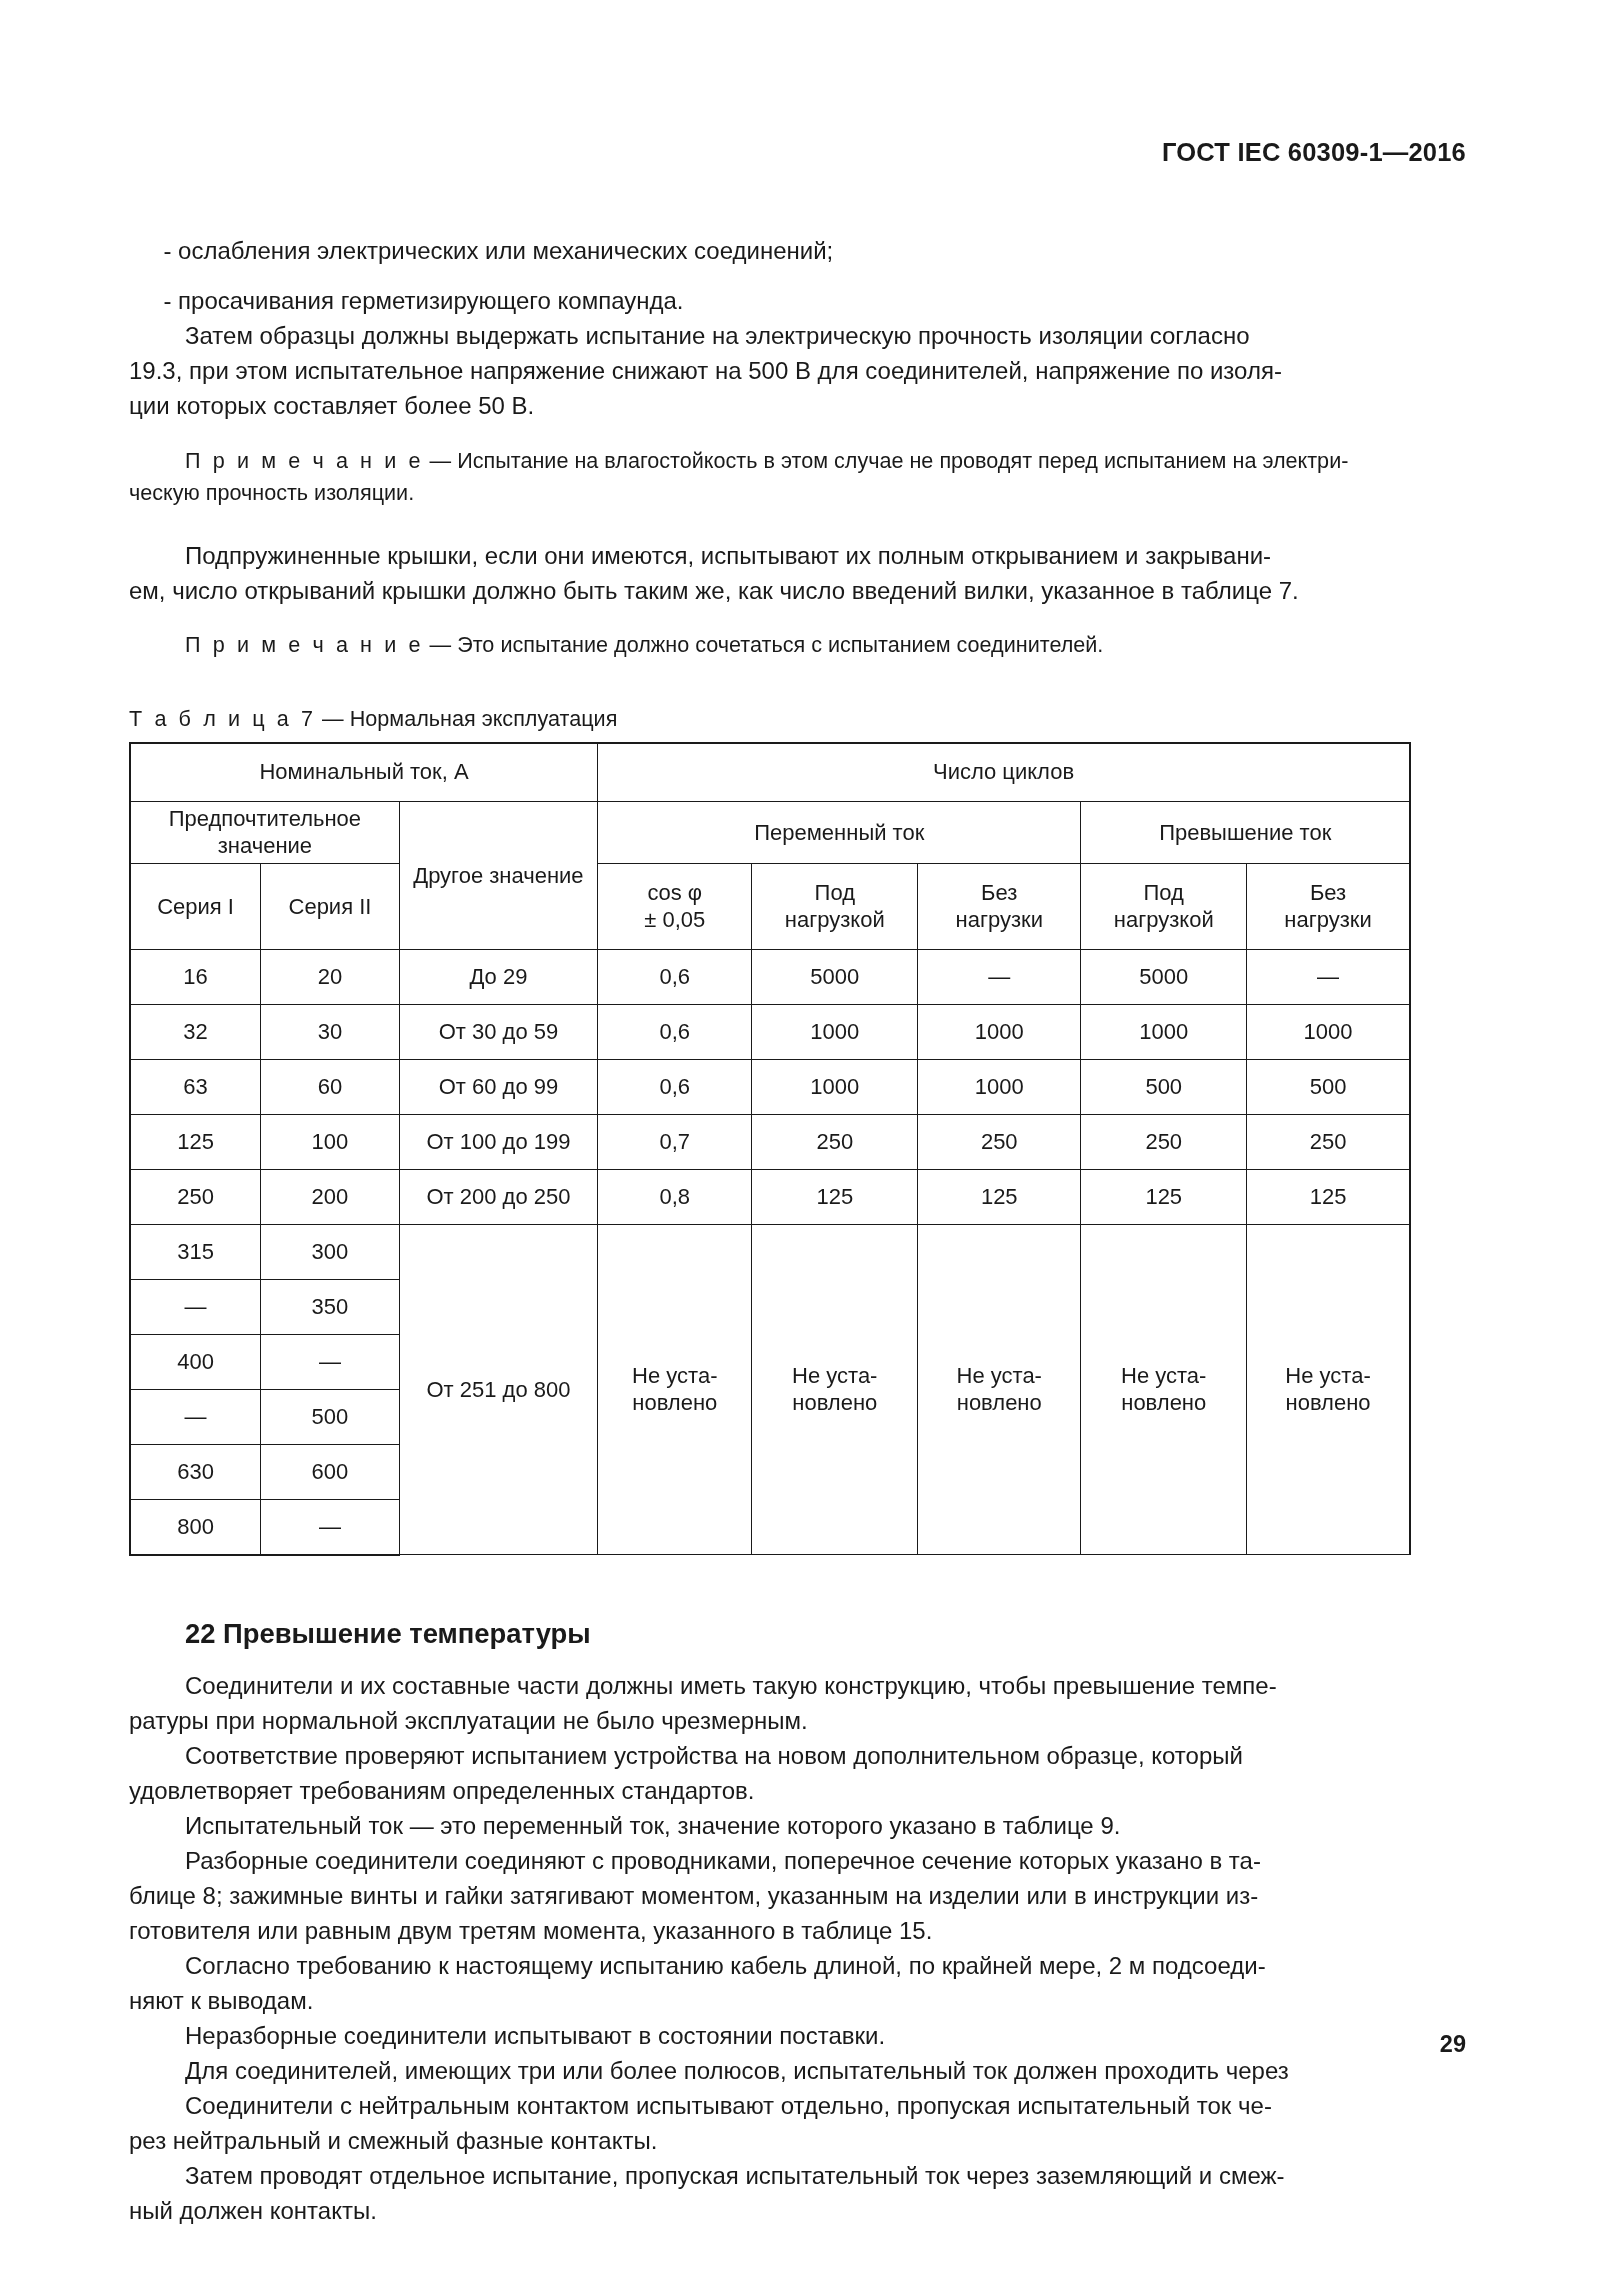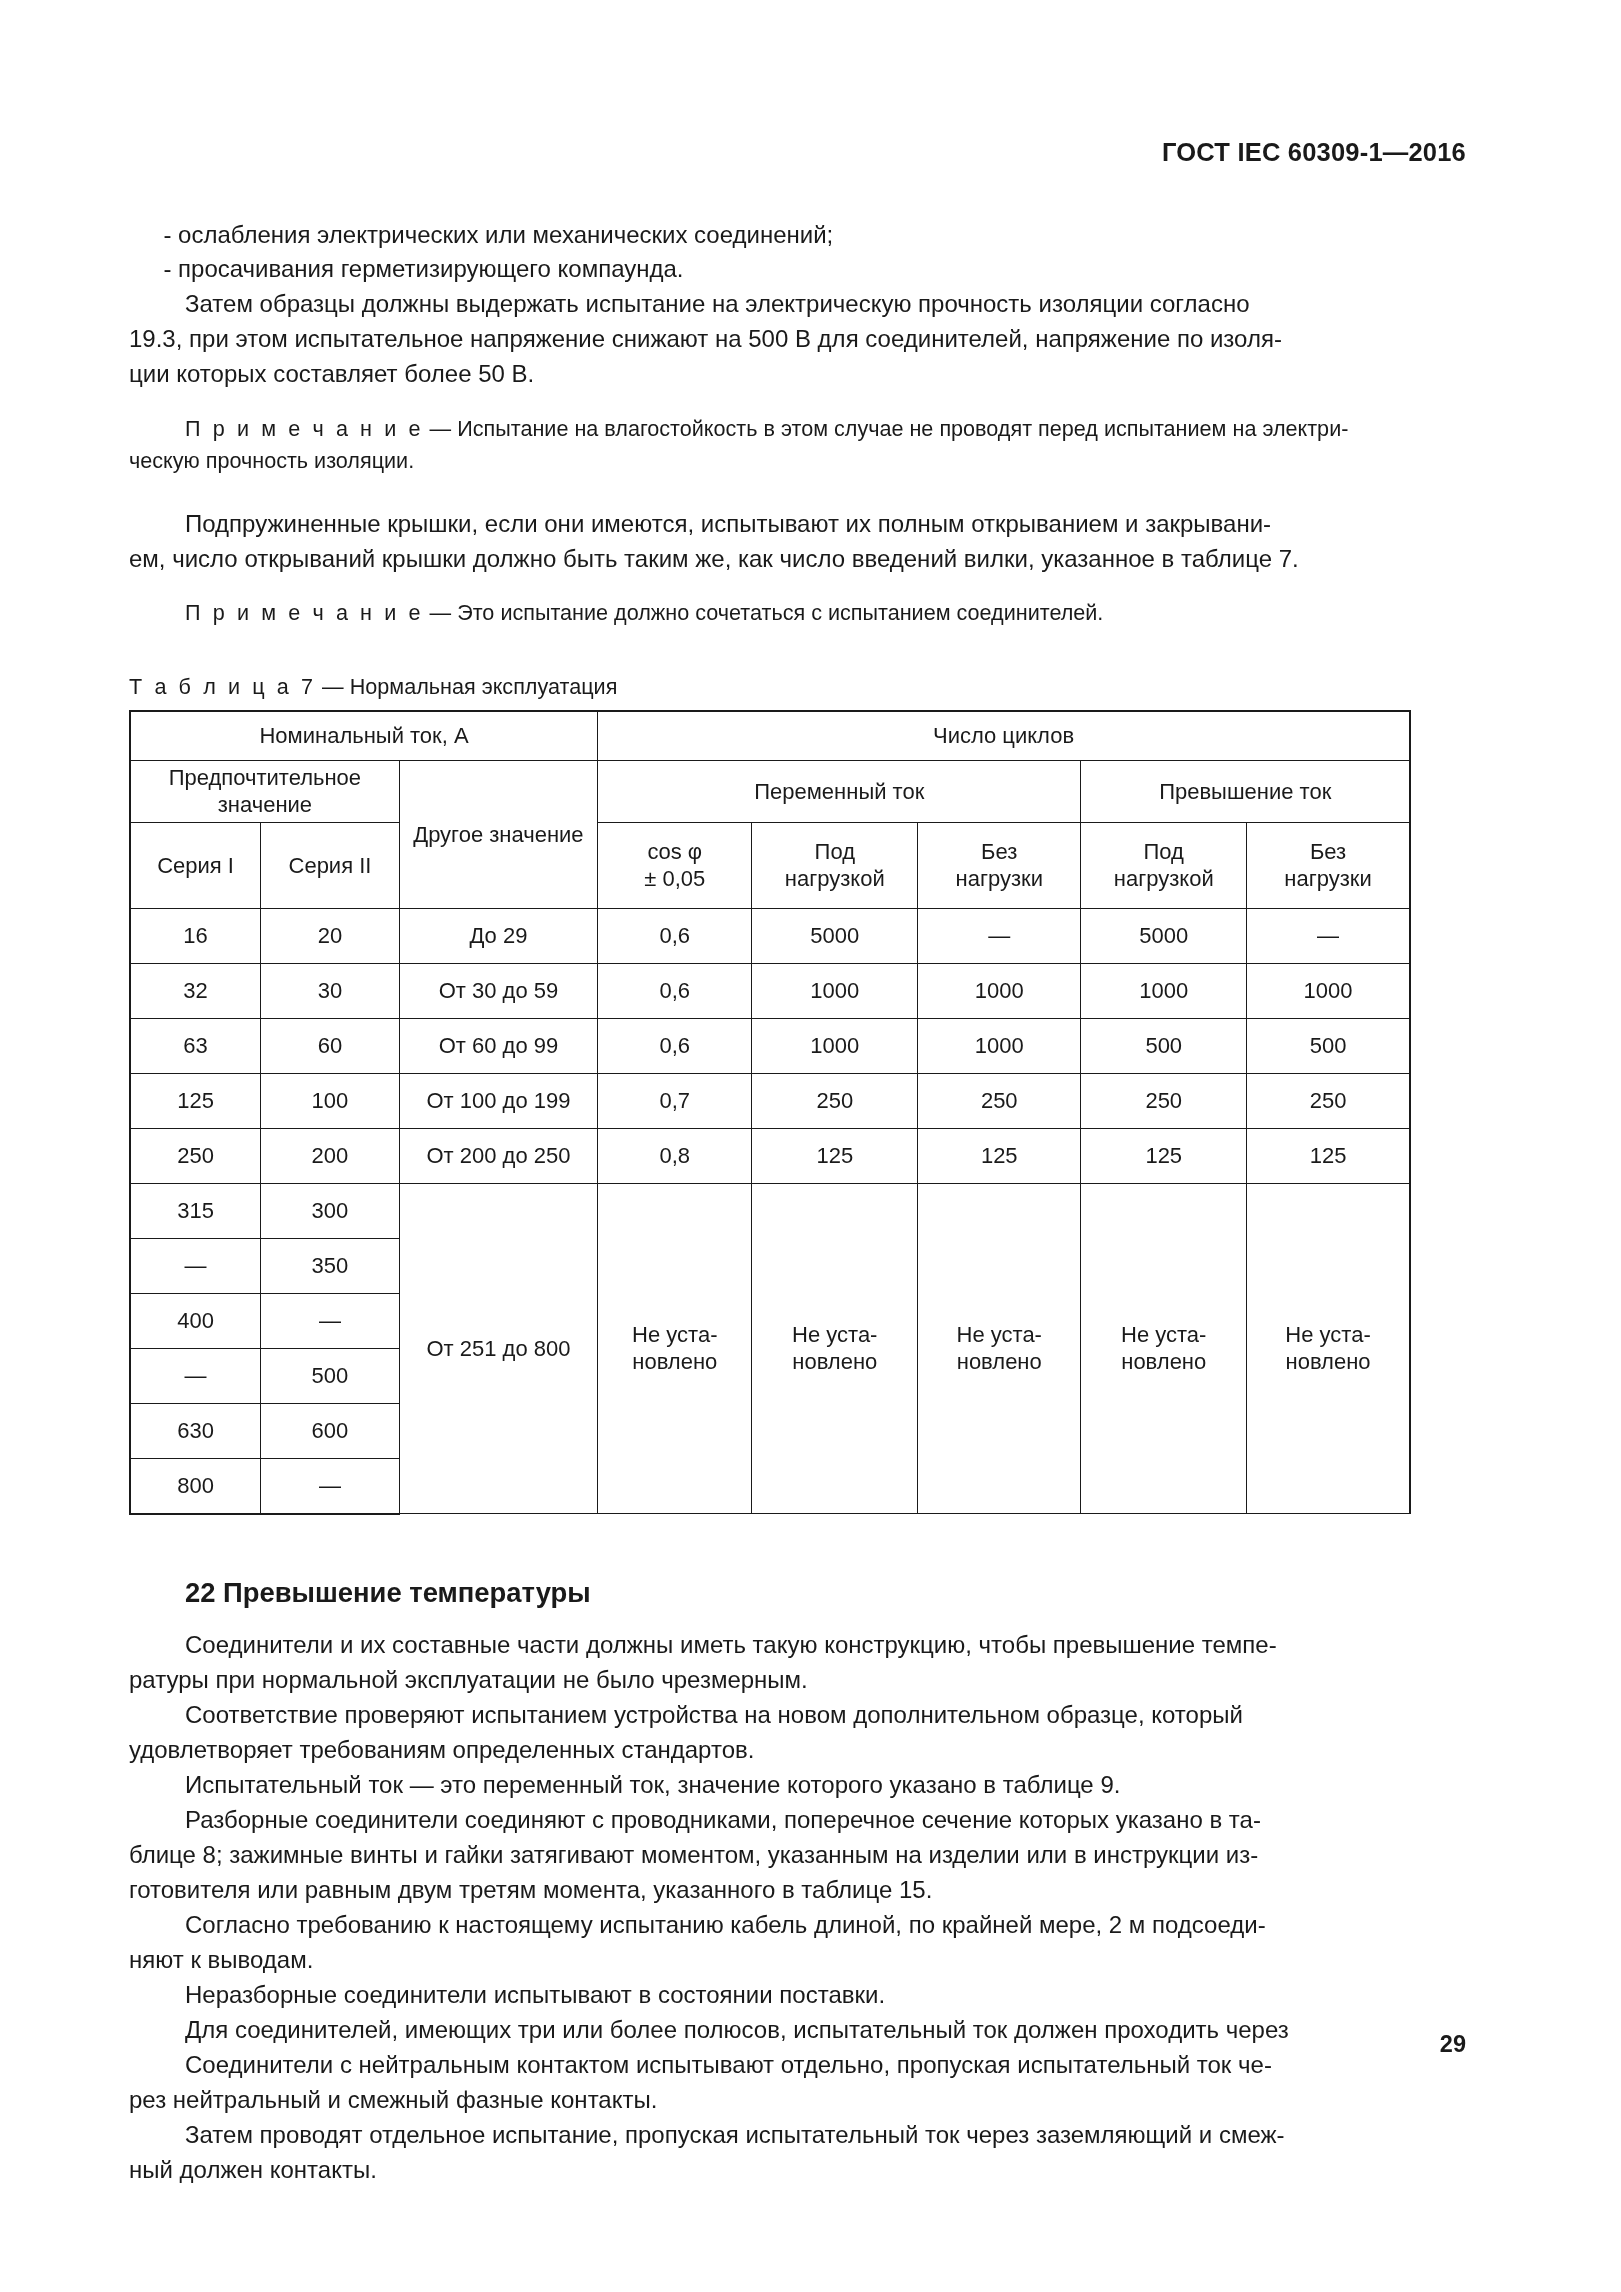--- a/index.html
+++ b/index.html
@@ -30,21 +30,21 @@
   
   .content{
     position:absolute;
     left:119px;
     top:218px;
     width:1282px;
   }
   .dash-item{
     font-size:24px;
     line-height:34px;
-    margin:0 0 0 0;
+    margin:16px 0 0 0;
     padding-left:56px;
     text-indent:-21.6px;
     white-space:nowrap;
   }
   p.body{
     font-size:24px;
     line-height:35px;
     margin:0;
     text-align:justify;
     text-indent:56px;
@@ -80,21 +80,21 @@
     text-align:center;
     vertical-align:middle;
     font-weight:normal;
     padding:3.9px 2px;
     line-height:26.5px;
   }
   table.t7 .thick-b{border-bottom-width:2.9px;}
   table.t7 .outer-l{border-left-width:2.9px;}
   table.t7 .outer-r{border-right-width:2.9px;}
   table.t7 .outer-t{border-top-width:2.9px;}
-  table.t7 .hrow{height:50px;}
+  table.t7 .hrow{height:59px;}
   table.t7 .hrow2{height:49px;}
   table.t7 .hrow3{height:86px;}
   table.t7 .drow{height:55px;}
   table.t7 .srow{height:55px;}
   .two-line{display:block;}
   
   h2.sect{
     font-size:27.4px;
     font-weight:bold;
     margin:0;

